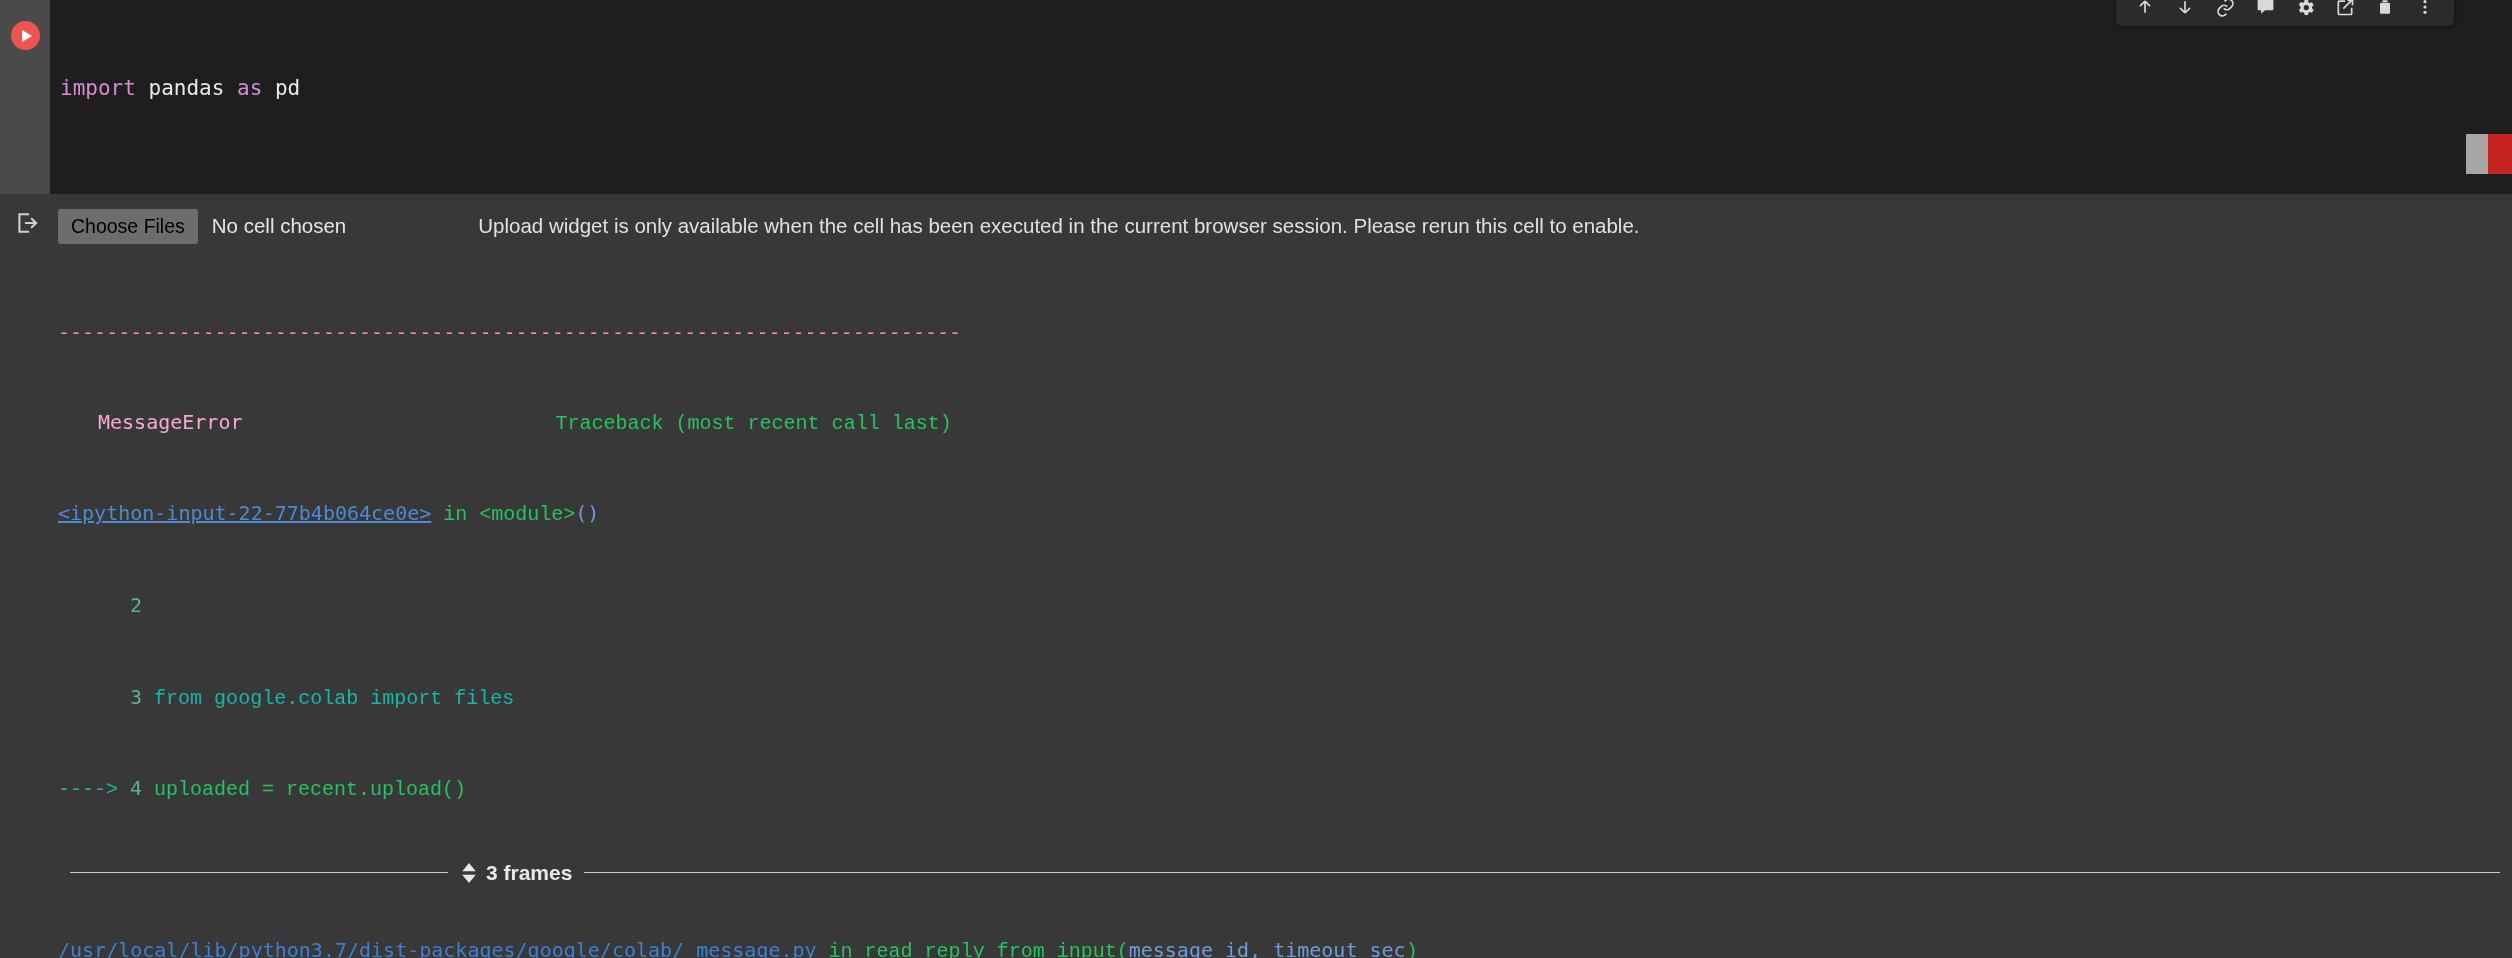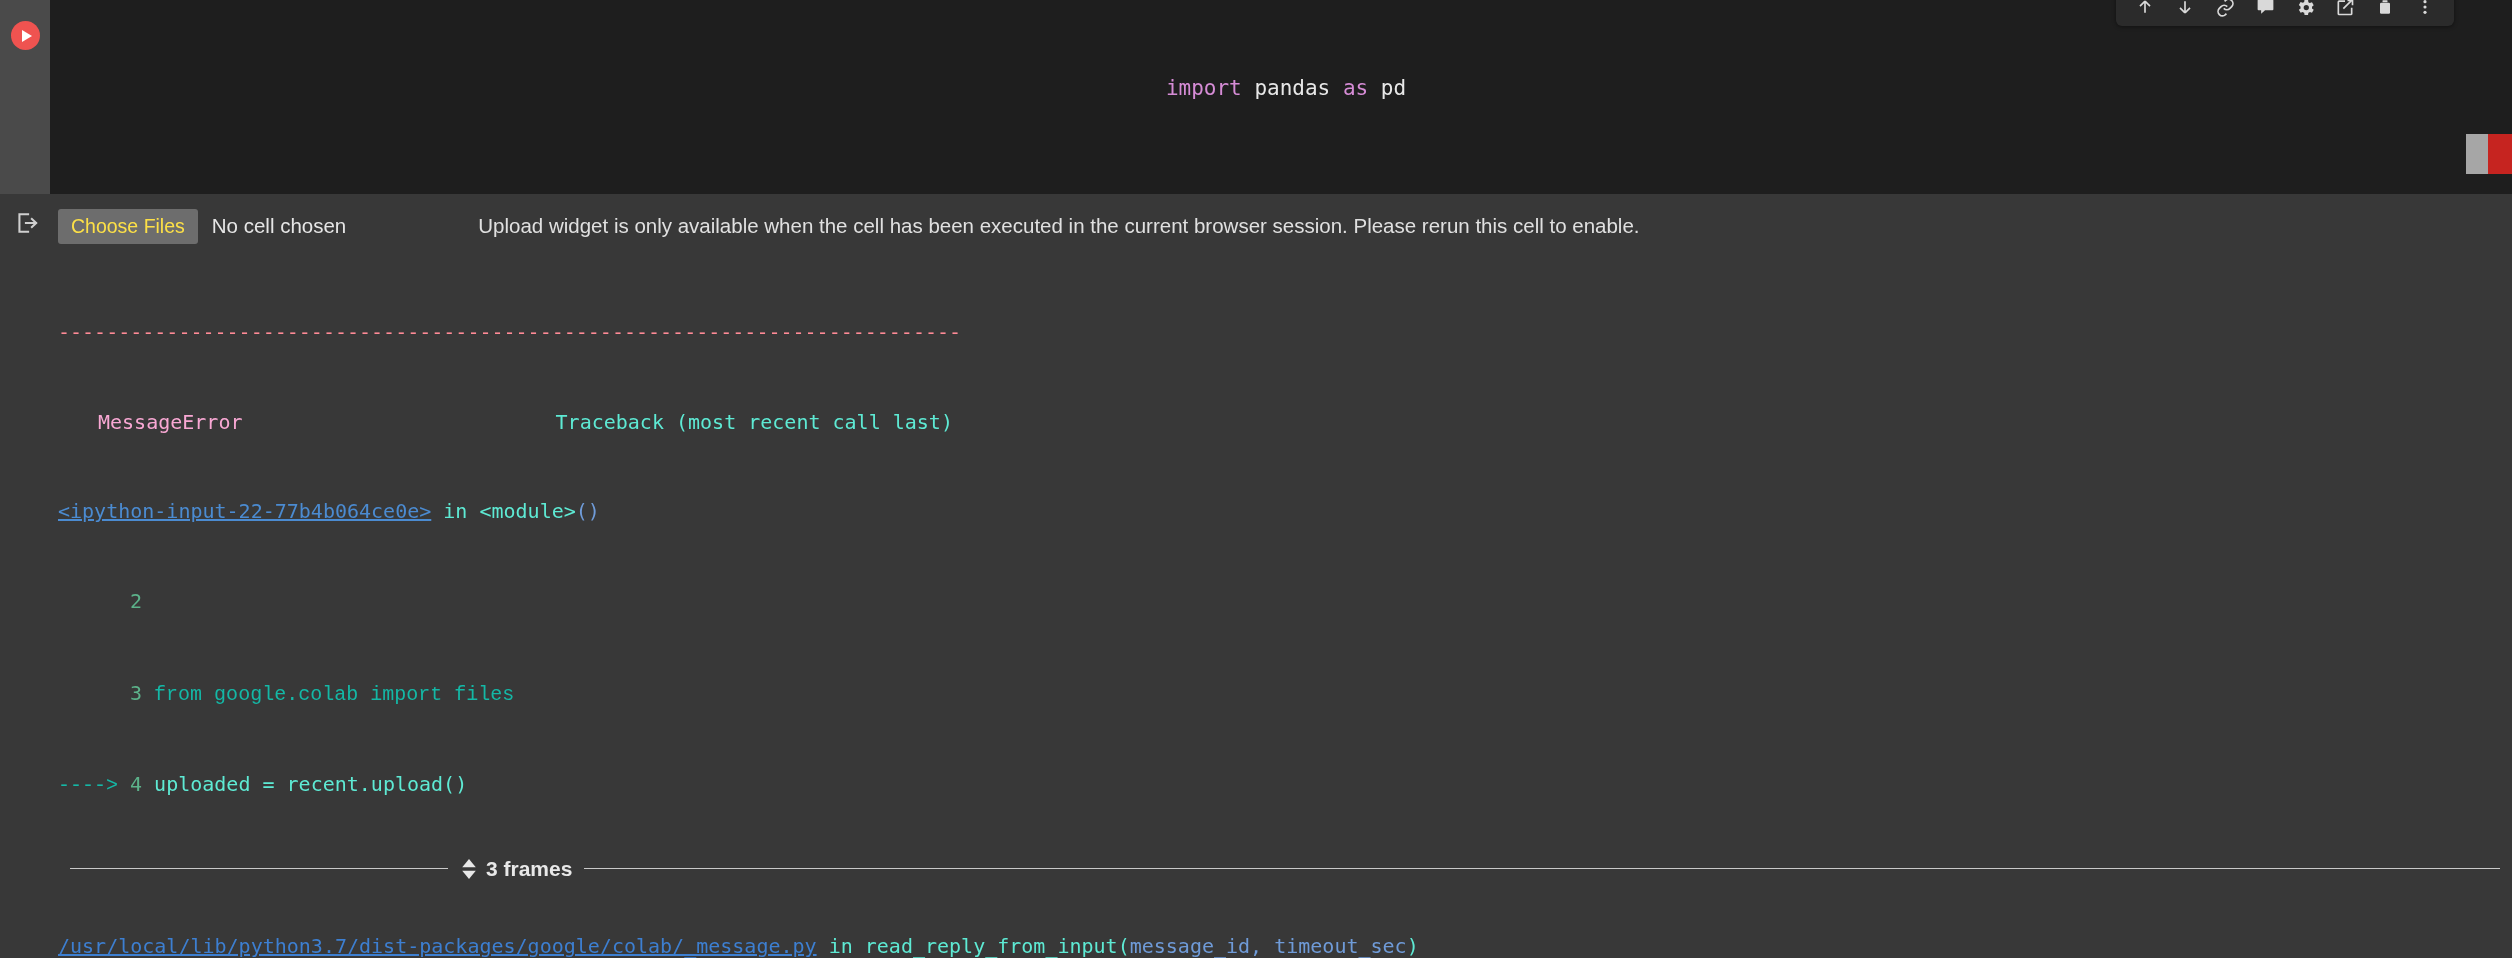--- a/index.html
+++ b/index.html
@@ -22,21 +22,20 @@
     background: #383838;
   }
 
   
   .code-cell {
     position: relative;
     display: flex;
     background: #1e1e1e;
     height: 194px;
     box-sizing: border-box;
-    text-align: center;
   }
   .gutter {
     width: 50px;
     min-width: 50px;
     background: #4a4a4a;
     position: relative;
   }
   .run-button {
     position: absolute;
     top: 21px;
@@ -134,21 +133,21 @@
 
   
   .upload-row {
     display: flex;
     align-items: center;
     height: 44px;
     margin-top: 4px;
   }
   .choose-files-btn {
     background: #6d6d6d;
-    color: #fde047;
+    color: #000000;
     border: none;
     border-radius: 3px;
     font-family: "Liberation Sans", sans-serif;
     font-size: 19.5px;
     padding: 6px 13px;
     cursor: default;
   }
   .no-file {
     color: #e6e6e6;
     font-size: 20.5px;
@@ -176,21 +175,21 @@
   .dash-rule {
     color: #ff8a96;
     letter-spacing: 0px;
   }
   .err-name { color: #f9a8d4; padding-left: 40px; }
   .link { color: #4b8bd1; text-decoration: underline; cursor: pointer; }
   .link2 { color: #3d7fd1; text-decoration: underline; cursor: pointer; }
   .lineno { color: #5cb28a; }
   .c-green { color: #14b8a6; font-family: Liberation Mono, monospace; }
   .c-blue  { color: #6f9bd8; }
-  .c-white { color: #5eead4; }
+  .c-white { color: #22c55e; font-family: Liberation Mono, monospace; }
 
   
   .frames-row {
     display: flex;
     align-items: center;
     margin: 14px 0 10px 12px;
     width: 2430px;
     cursor: pointer;
     font-weight: bold;
   }

